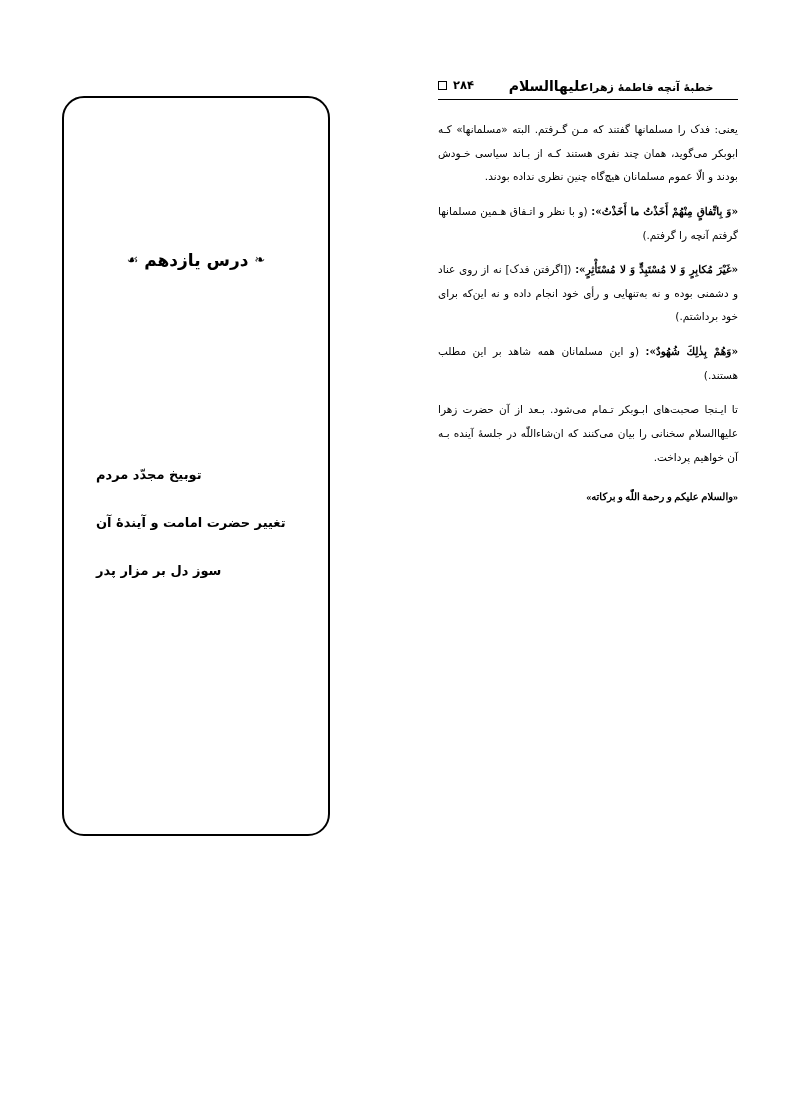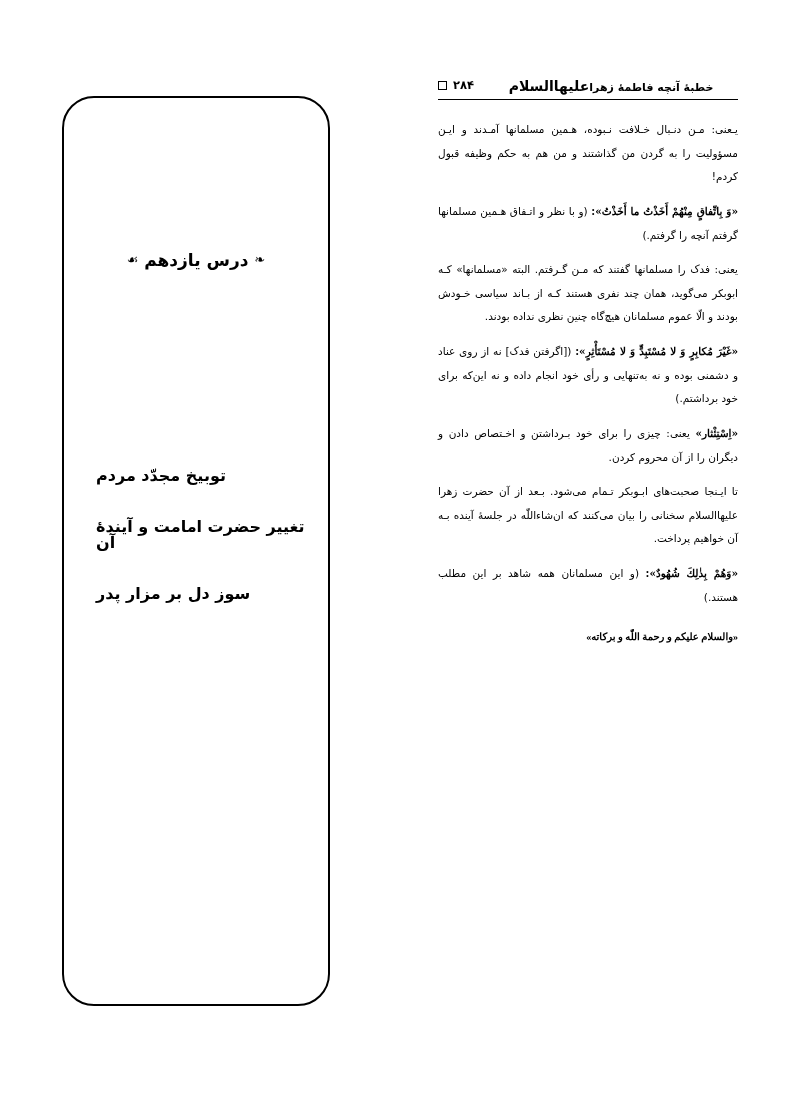--- a/index.html
+++ b/index.html
@@ -83,23 +83,23 @@
     text-align: right;
     font-family: Liberation Serif, serif;
   }
 
   
   .left-box {
     position: absolute;
     top: 96px;
     left: 62px;
     width: 268px;
-    height: 910px;
+    height: 740px;
     border: 2px solid #000;
-    border-radius: 32px;
+    border-radius: 22px;
     box-sizing: border-box;
   }
   .lesson-title {
     position: absolute;
     top: 152px;
     left: 0;
     right: 0;
     text-align: center;
     font-size: 17px;
     font-weight: bold;
@@ -112,21 +112,21 @@
   }
   .toc {
     position: absolute;
     top: 370px;
     right: 22px;
     left: 22px;
     direction: rtl;
     text-align: left;
   }
   .toc-item {
-    font-size: 16px;
+    font-size: 13px;
     font-weight: bold;
     line-height: 1;
     margin-bottom: 35px;
     text-align: left;
     padding-left: 10px;
   }
 </style>
 </head>
 <body>
 
@@ -137,50 +137,43 @@
     <div class="header-row">
       <div class="page-num">
         <span class="sq"></span>
         <span>۲۸۴</span>
       </div>
       <div class="header-title">
         <span>خطبهٔ آنچه فاطمهٔ زهرا</span><span class="salawat">علیهاالسلام</span>
       </div>
     </div>
 
+
     <p class="para">
-      <span>یـعنی: مـن دنـبال خـلافت نـبوده، هـمین مسلمانها آمـدند و ایـن مسؤولیت را به گردن من گذاشتند و من هم به حکم وظیفه قبول کردم!</span>
+      <span>یعنی: فدک را مسلمانها گفتند که مـن گـرفتم. البته «مسلمانها» کـه ابوبکر می‌گوید، همان چند نفری هستند کـه از بـاند سیاسی خـودش بودند و الّا عموم مسلمانان هیچ‌گاه چنین نظری نداده بودند.</span>
     </p>
 
     <p class="para">
       <span class="ar">«وَ بِاتِّفاقٍ مِنْهُمْ أَخَذْتُ ما أَخَذْتُ»:</span>
       <span>(و با نظر و اتـفاق هـمین مسلمانها گرفتم آنچه را گرفتم.)</span>
     </p>
 
     <p class="para">
-      <span>یعنی: فدک را مسلمانها گفتند که مـن گـرفتم. البته «مسلمانها» کـه ابوبکر می‌گوید، همان چند نفری هستند کـه از بـاند سیاسی خـودش بودند و الّا عموم مسلمانان هیچ‌گاه چنین نظری نداده بودند.</span>
-    </p>
-
-    <p class="para">
       <span class="ar">«غَیْرَ مُکابِرٍ وَ لا مُسْتَبِدٍّ وَ لا مُسْتَأْثِرٍ»:</span>
       <span>([اگرفتن فدک] نه از روی عناد و دشمنی بوده و نه به‌تنهایی و رأی خود انجام داده و نه این‌که برای خود برداشتم.)</span>
     </p>
 
+
     <p class="para">
-      <span class="ar">«اِسْتِئْثار»</span>
-      <span>یعنی: چیزی را برای خود بـرداشتن و اخـتصاص دادن و دیگران را از آن محروم کردن.</span>
+      <span class="ar">«وَهُمْ بِذٰلِكَ شُهُودٌ»:</span>
+      <span>(و این مسلمانان همه شاهد بر این مطلب هستند.)</span>
     </p>
 
     <p class="para">
       <span>تا ایـنجا صحبت‌های ابـوبکر تـمام می‌شود. بـعد از آن حضرت زهرا علیهاالسلام سخنانی را بیان می‌کنند که ان‌شاءاللّٰه در جلسهٔ آینده بـه آن خواهیم پرداخت.</span>
-    </p>
-
-    <p class="para">
-      <span class="ar">«وَهُمْ بِذٰلِكَ شُهُودٌ»:</span>
-      <span>(و این مسلمانان همه شاهد بر این مطلب هستند.)</span>
     </p>
 
     <p class="closing">«والسلام علیکم و رحمة اللّٰه و برکاته»</p>
   </div>
 
   <div class="left-box">
 
     <div class="lesson-title">
       <span class="orn">❧</span>
       <span>درس یازدهم</span>

